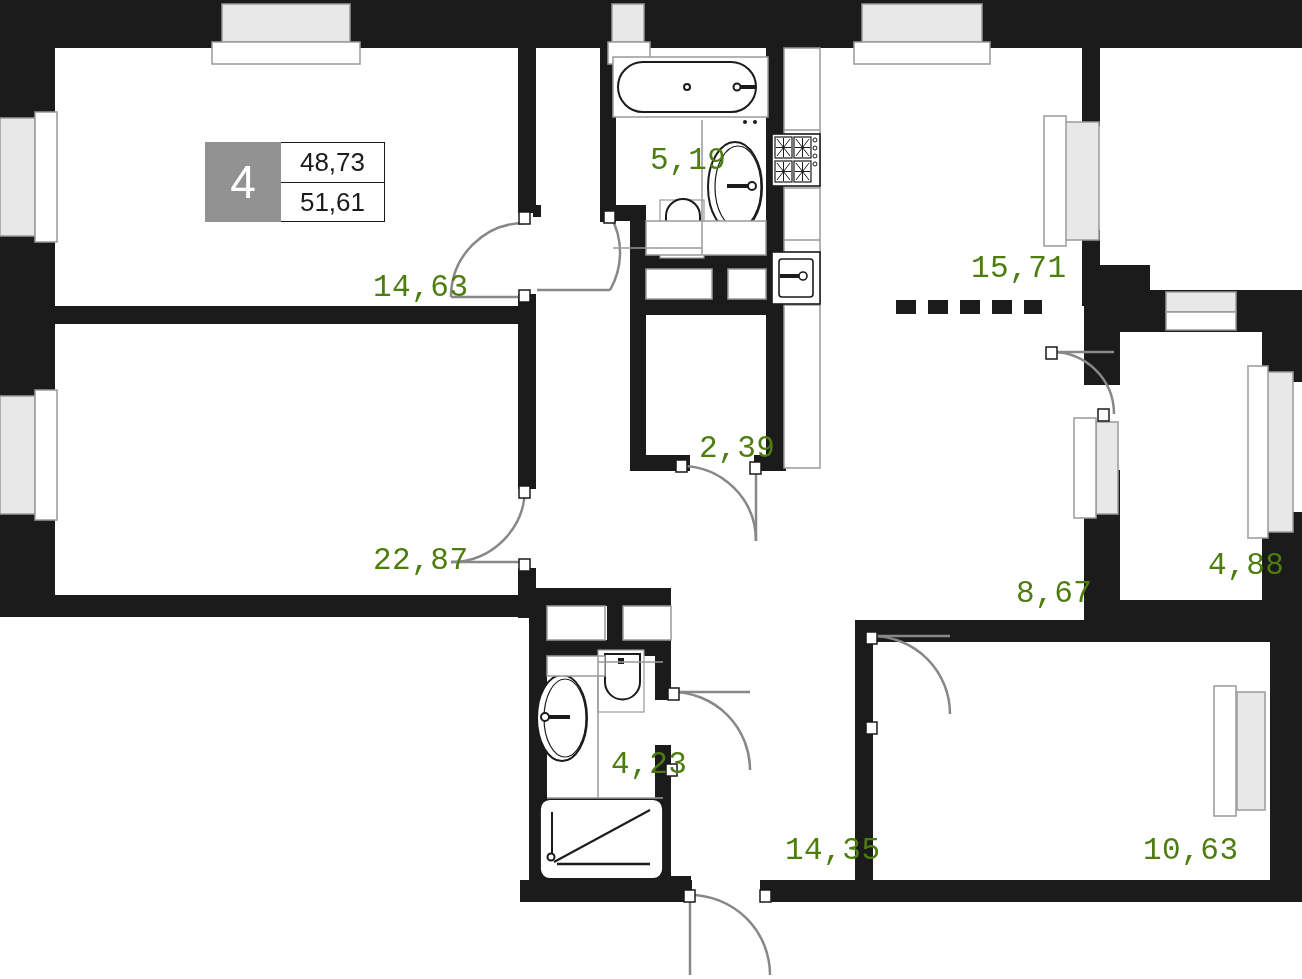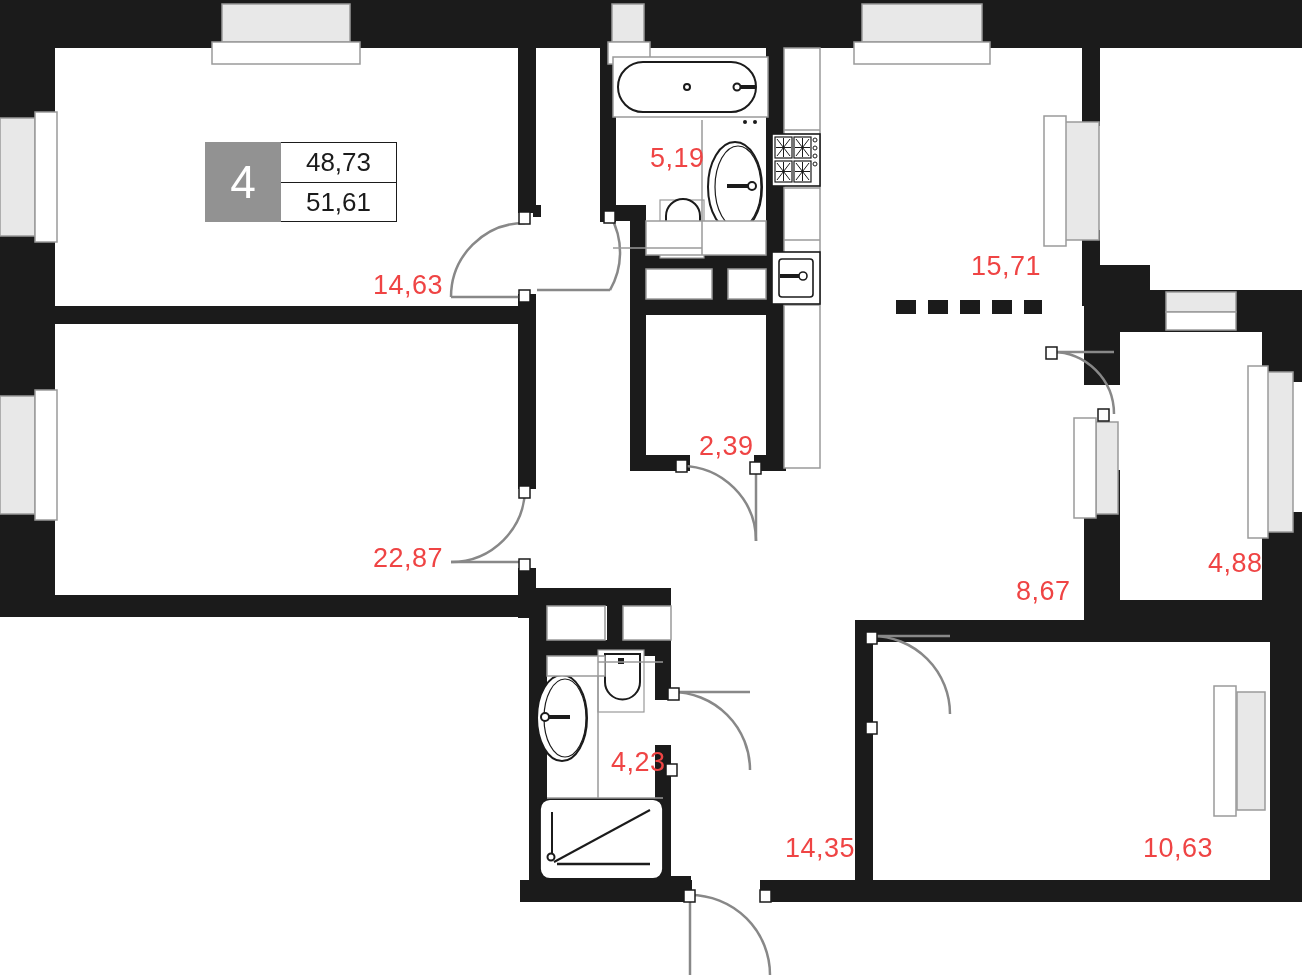--- a/index.html
+++ b/index.html
@@ -21,23 +21,23 @@
     position: absolute;
     left: 0;
     top: 0;
     width: 1302px;
     height: 979px;
     display: block;
   }
   
   .area-label {
     position: absolute;
-    font-family: Liberation Sans, sans-serif;
-    font-size: 27px;
-    color: #ef4444;
+    font-family: Liberation Mono, monospace;
+    font-size: 31px;
+    color: #4d7c0f;
     letter-spacing: 0.5px;
     white-space: nowrap;
     line-height: 1;
     user-select: none;
   }
   
   #badge {
     position: absolute;
     left: 205px;
     top: 142px;
@@ -52,21 +52,21 @@
     background: #929292;
     color: #ffffff;
     display: flex;
     align-items: center;
     justify-content: center;
     font-size: 46px;
     font-family: "Liberation Sans", sans-serif;
     box-sizing: border-box;
   }
   #badge .badge-values {
-    width: 116px;
+    width: 104px;
     height: 80px;
     display: flex;
     flex-direction: column;
     box-sizing: border-box;
     background: #ffffff;
   }
   #badge .badge-cell {
     flex: 1 1 50%;
     border: 1px solid #1b1b1b;
     border-left: none;

